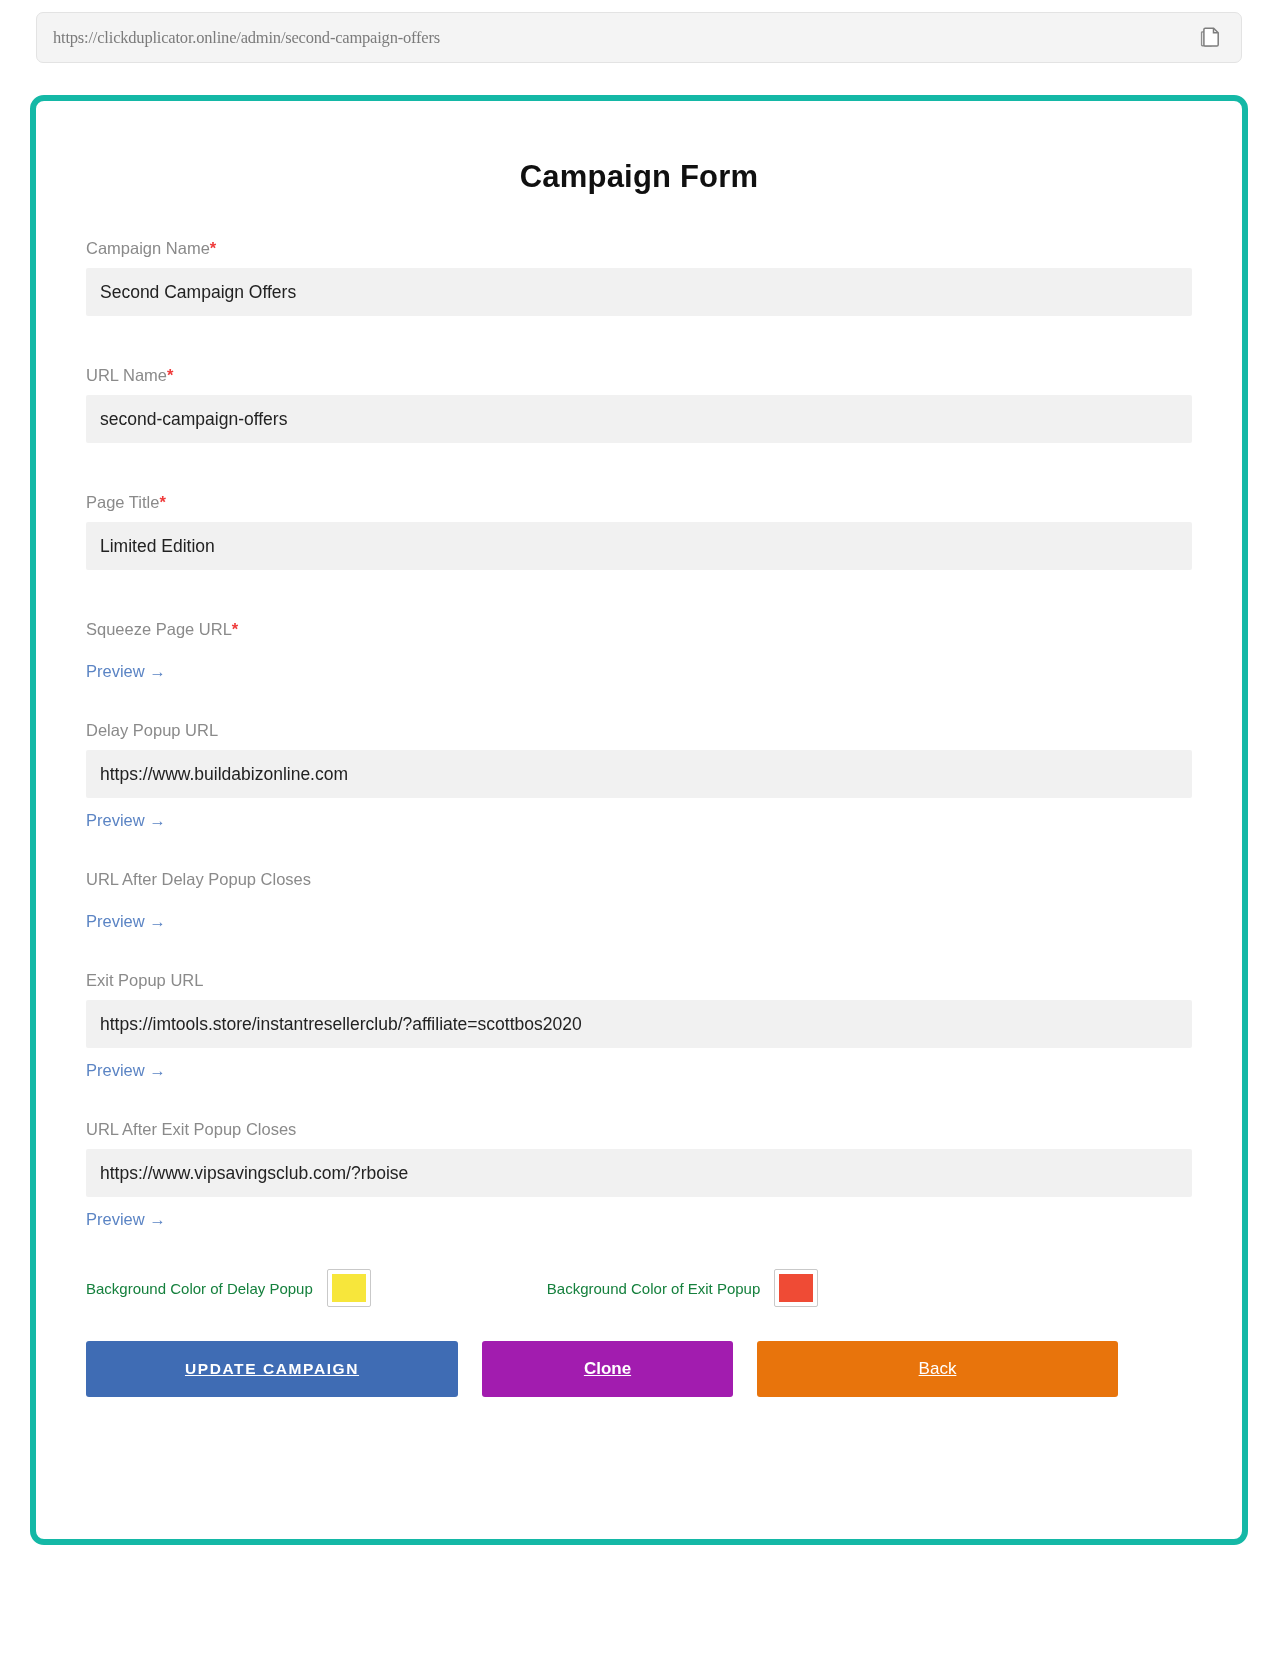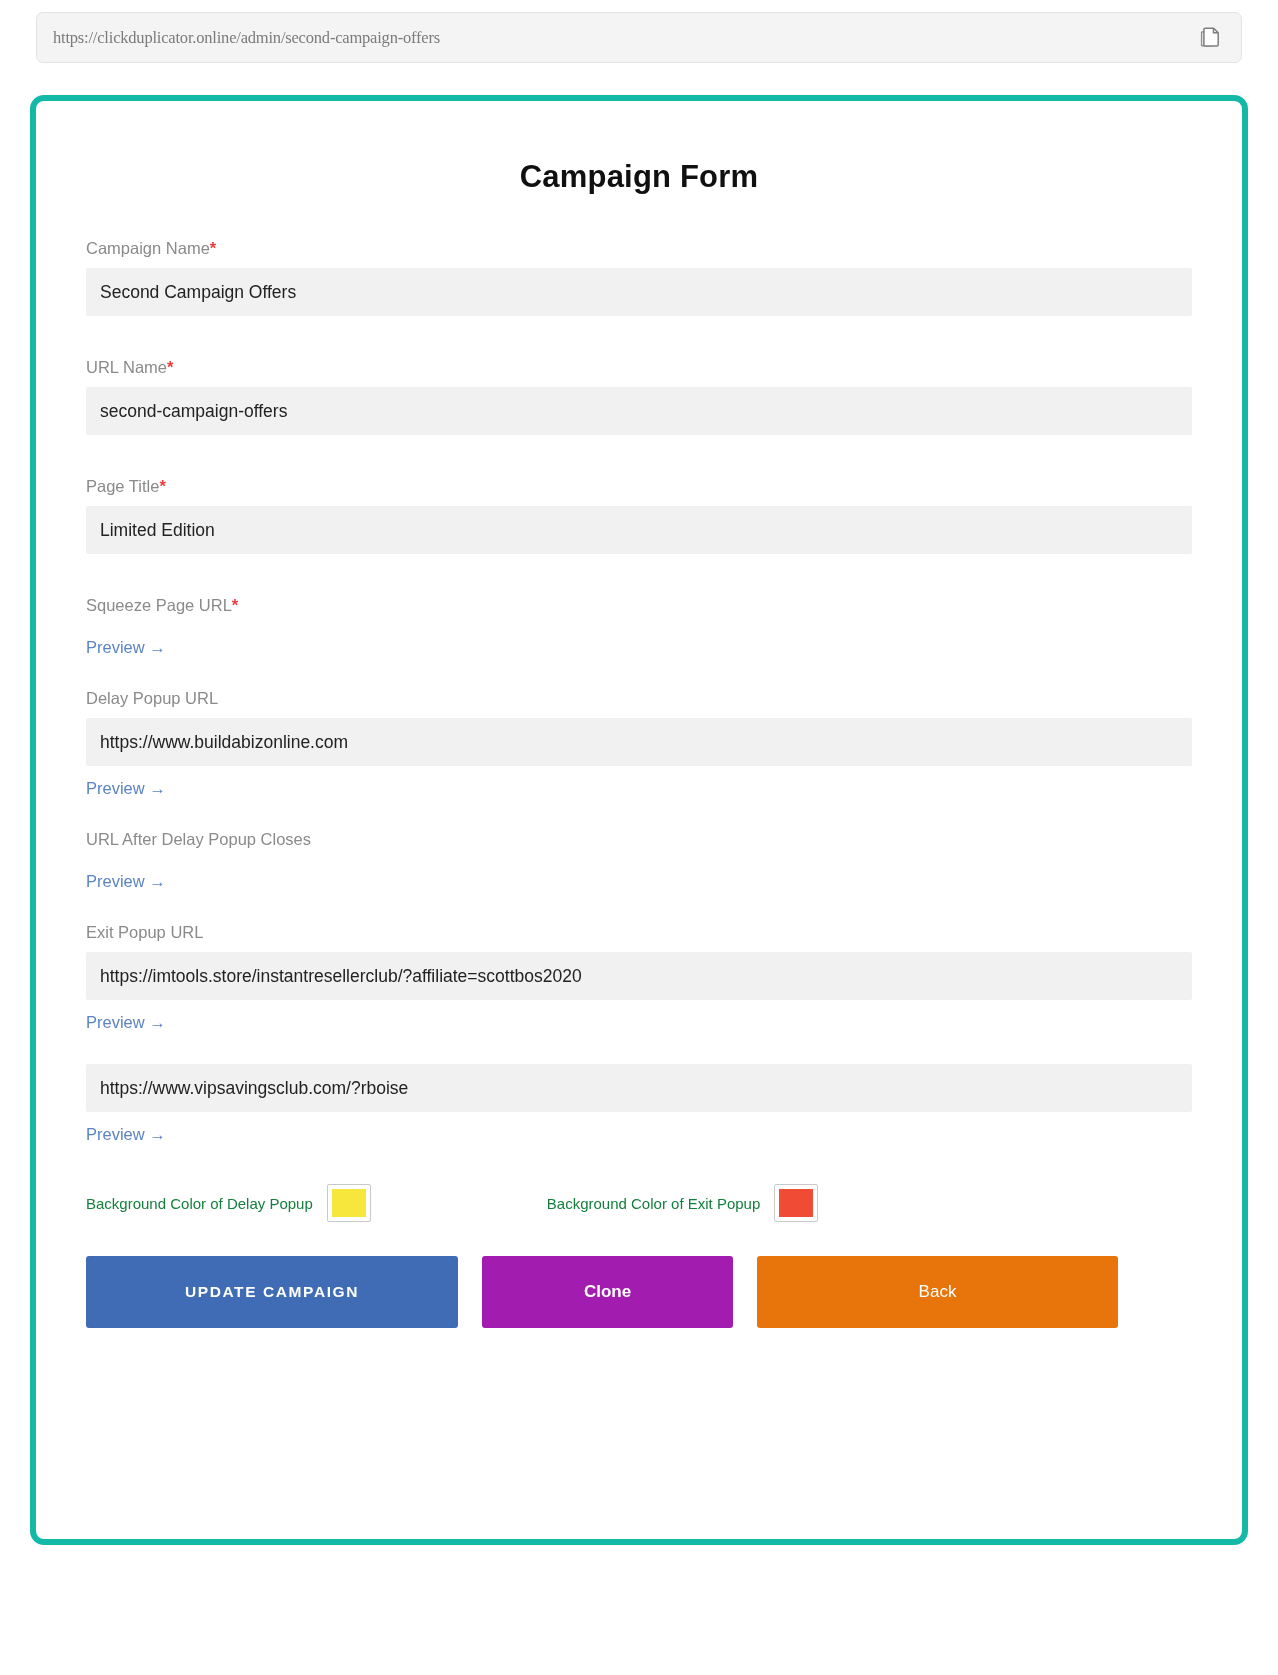--- a/index.html
+++ b/index.html
@@ -61,21 +61,21 @@
   .page-title {
     text-align: center;
     font-size: 31px;
     font-weight: bold;
     color: #101010;
     margin: 12px 0 44px 0;
     letter-spacing: 0.2px;
   }
 
   
-  .field { margin-bottom: 4px; }
+  .field { margin-bottom: 12px; }
   .field-label {
     font-size: 16.5px;
     color: #8a8a8a;
     margin: 0 0 10px 0;
     display: block;
     font-weight: normal;
   }
   .req { color: #ef3b3b; font-weight: bold; }
   .field-input {
     display: block;
@@ -135,30 +135,31 @@
     height: 100%;
   }
 
   
   .btn-row {
     display: flex;
     margin-top: 34px;
     gap: 24px;
   }
   .btn {
-    height: 72px;
+    height: 56px;
     border: none;
     border-radius: 3px;
     color: #ffffff;
     font-family: "Liberation Sans", sans-serif;
     font-size: 16px;
     cursor: pointer;
     display: flex;
     align-items: center;
     justify-content: center;
+    text-decoration: underline;
   }
   .btn-update {
     flex: 0 0 372px;
     background: #3f6cb4;
     font-weight: bold;
     letter-spacing: 1.6px;
     font-size: 15.5px;
   }
   .btn-clone {
     flex: 0 0 251px;
@@ -232,20 +233,21 @@
     <div class="after-preview"></div>
 
     <div class="field">
       <label class="field-label">Exit Popup URL</label>
       <input class="field-input" type="text" value="https://imtools.store/instantresellerclub/?affiliate=scottbos2020" style="">
       <a class="preview-link">Preview →</a>
     </div>
     <div class="after-preview"></div>
 
     <div class="field">
+      <label class="field-label">URL After Exit Popup Closes</label>
       <input class="field-input" type="text" value="https://www.vipsavingsclub.com/?rboise" style="">
       <a class="preview-link">Preview →</a>
     </div>
 
     <div class="color-row">
       <div class="color-group">
         <span class="color-label">Background Color of Delay Popup</span>
         <span class="color-swatch">
           <i style="background: rgb(247, 230, 59);"></i>
         </span>

